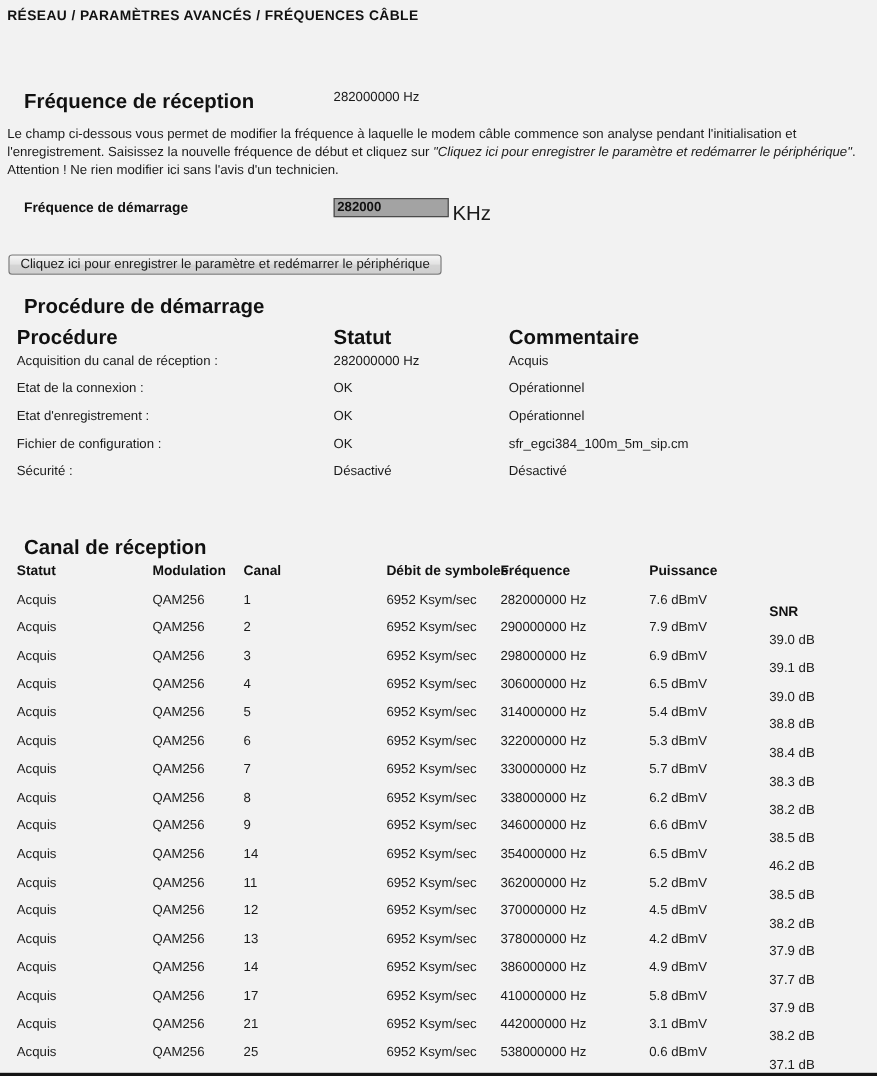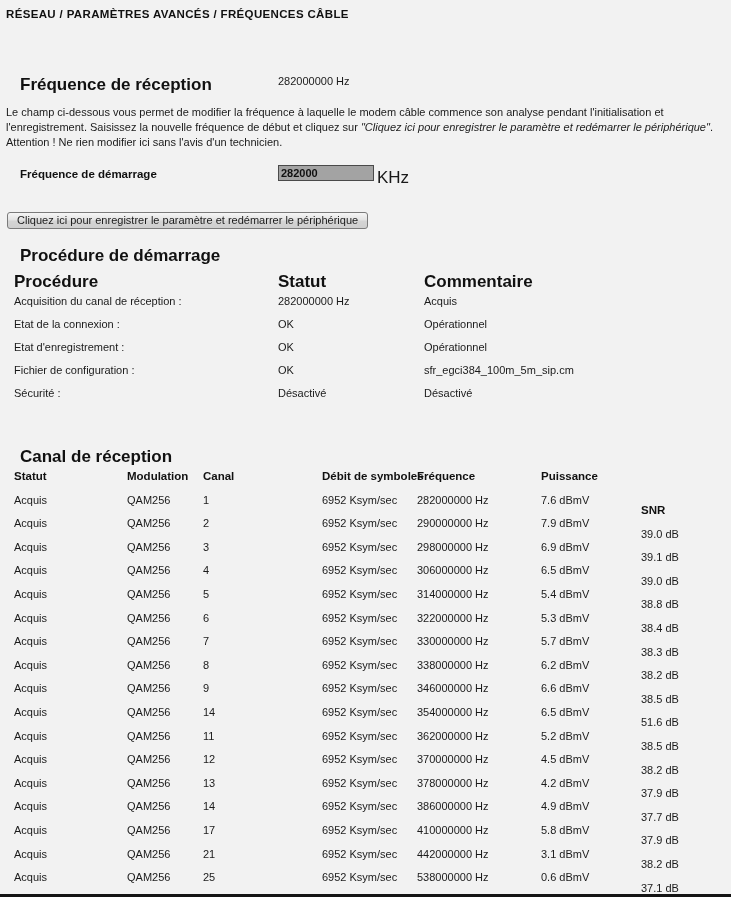--- a/index.html
+++ b/index.html
@@ -366,21 +366,21 @@
       <span class="k-puis">6.2 dBmV</span>
       <span class="k-snr">38.5 dB</span>
     </div>
     <div class="chan-row">
       <span class="k-statut">Acquis</span>
       <span class="k-mod">QAM256</span>
       <span class="k-canal">9</span>
       <span class="k-debit">6952 Ksym/sec</span>
       <span class="k-freq">346000000 Hz</span>
       <span class="k-puis">6.6 dBmV</span>
-      <span class="k-snr">51.6 dB</span>
+      <span class="k-snr">46.2 dB</span>
     </div>
     <div class="chan-row">
       <span class="k-statut">Acquis</span>
       <span class="k-mod">QAM256</span>
       <span class="k-canal">14</span>
       <span class="k-debit">6952 Ksym/sec</span>
       <span class="k-freq">354000000 Hz</span>
       <span class="k-puis">6.5 dBmV</span>
       <span class="k-snr">38.5 dB</span>
     </div>

